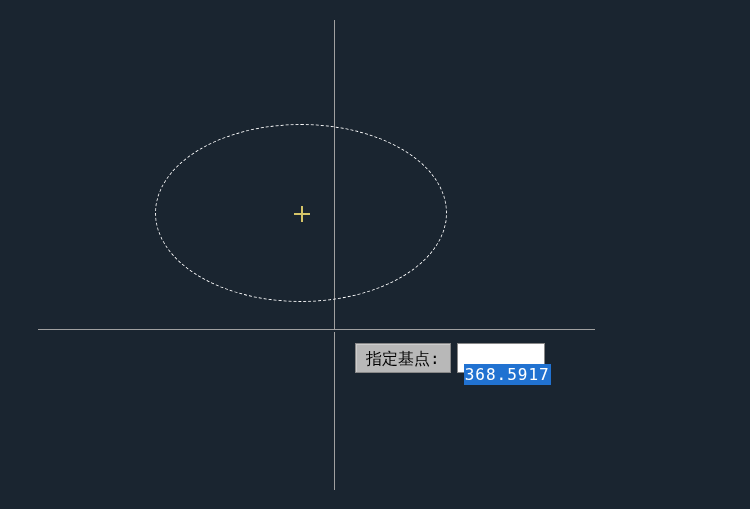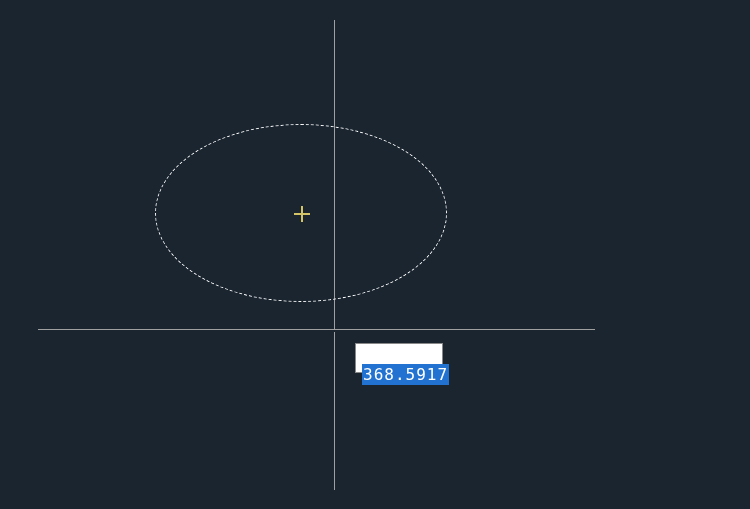--- a/index.html
+++ b/index.html
@@ -150,18 +150,19 @@
   <div class="crosshair-v crosshair-v-top"></div>
   <div class="crosshair-v crosshair-v-bottom"></div>
   <div class="crosshair-h crosshair-h-left"></div>
   <div class="crosshair-h crosshair-h-right"></div>
 
   <div class="ellipse"></div>
 
   <div class="basepoint-marker"></div>
 
   <div class="input-panel">
+    <div class="prompt-label">指定基点:</div>
     <div class="input-selected">
       <span>368.5917</span>
     </div>
   </div>
 
 </div>
 
 </body></html>

